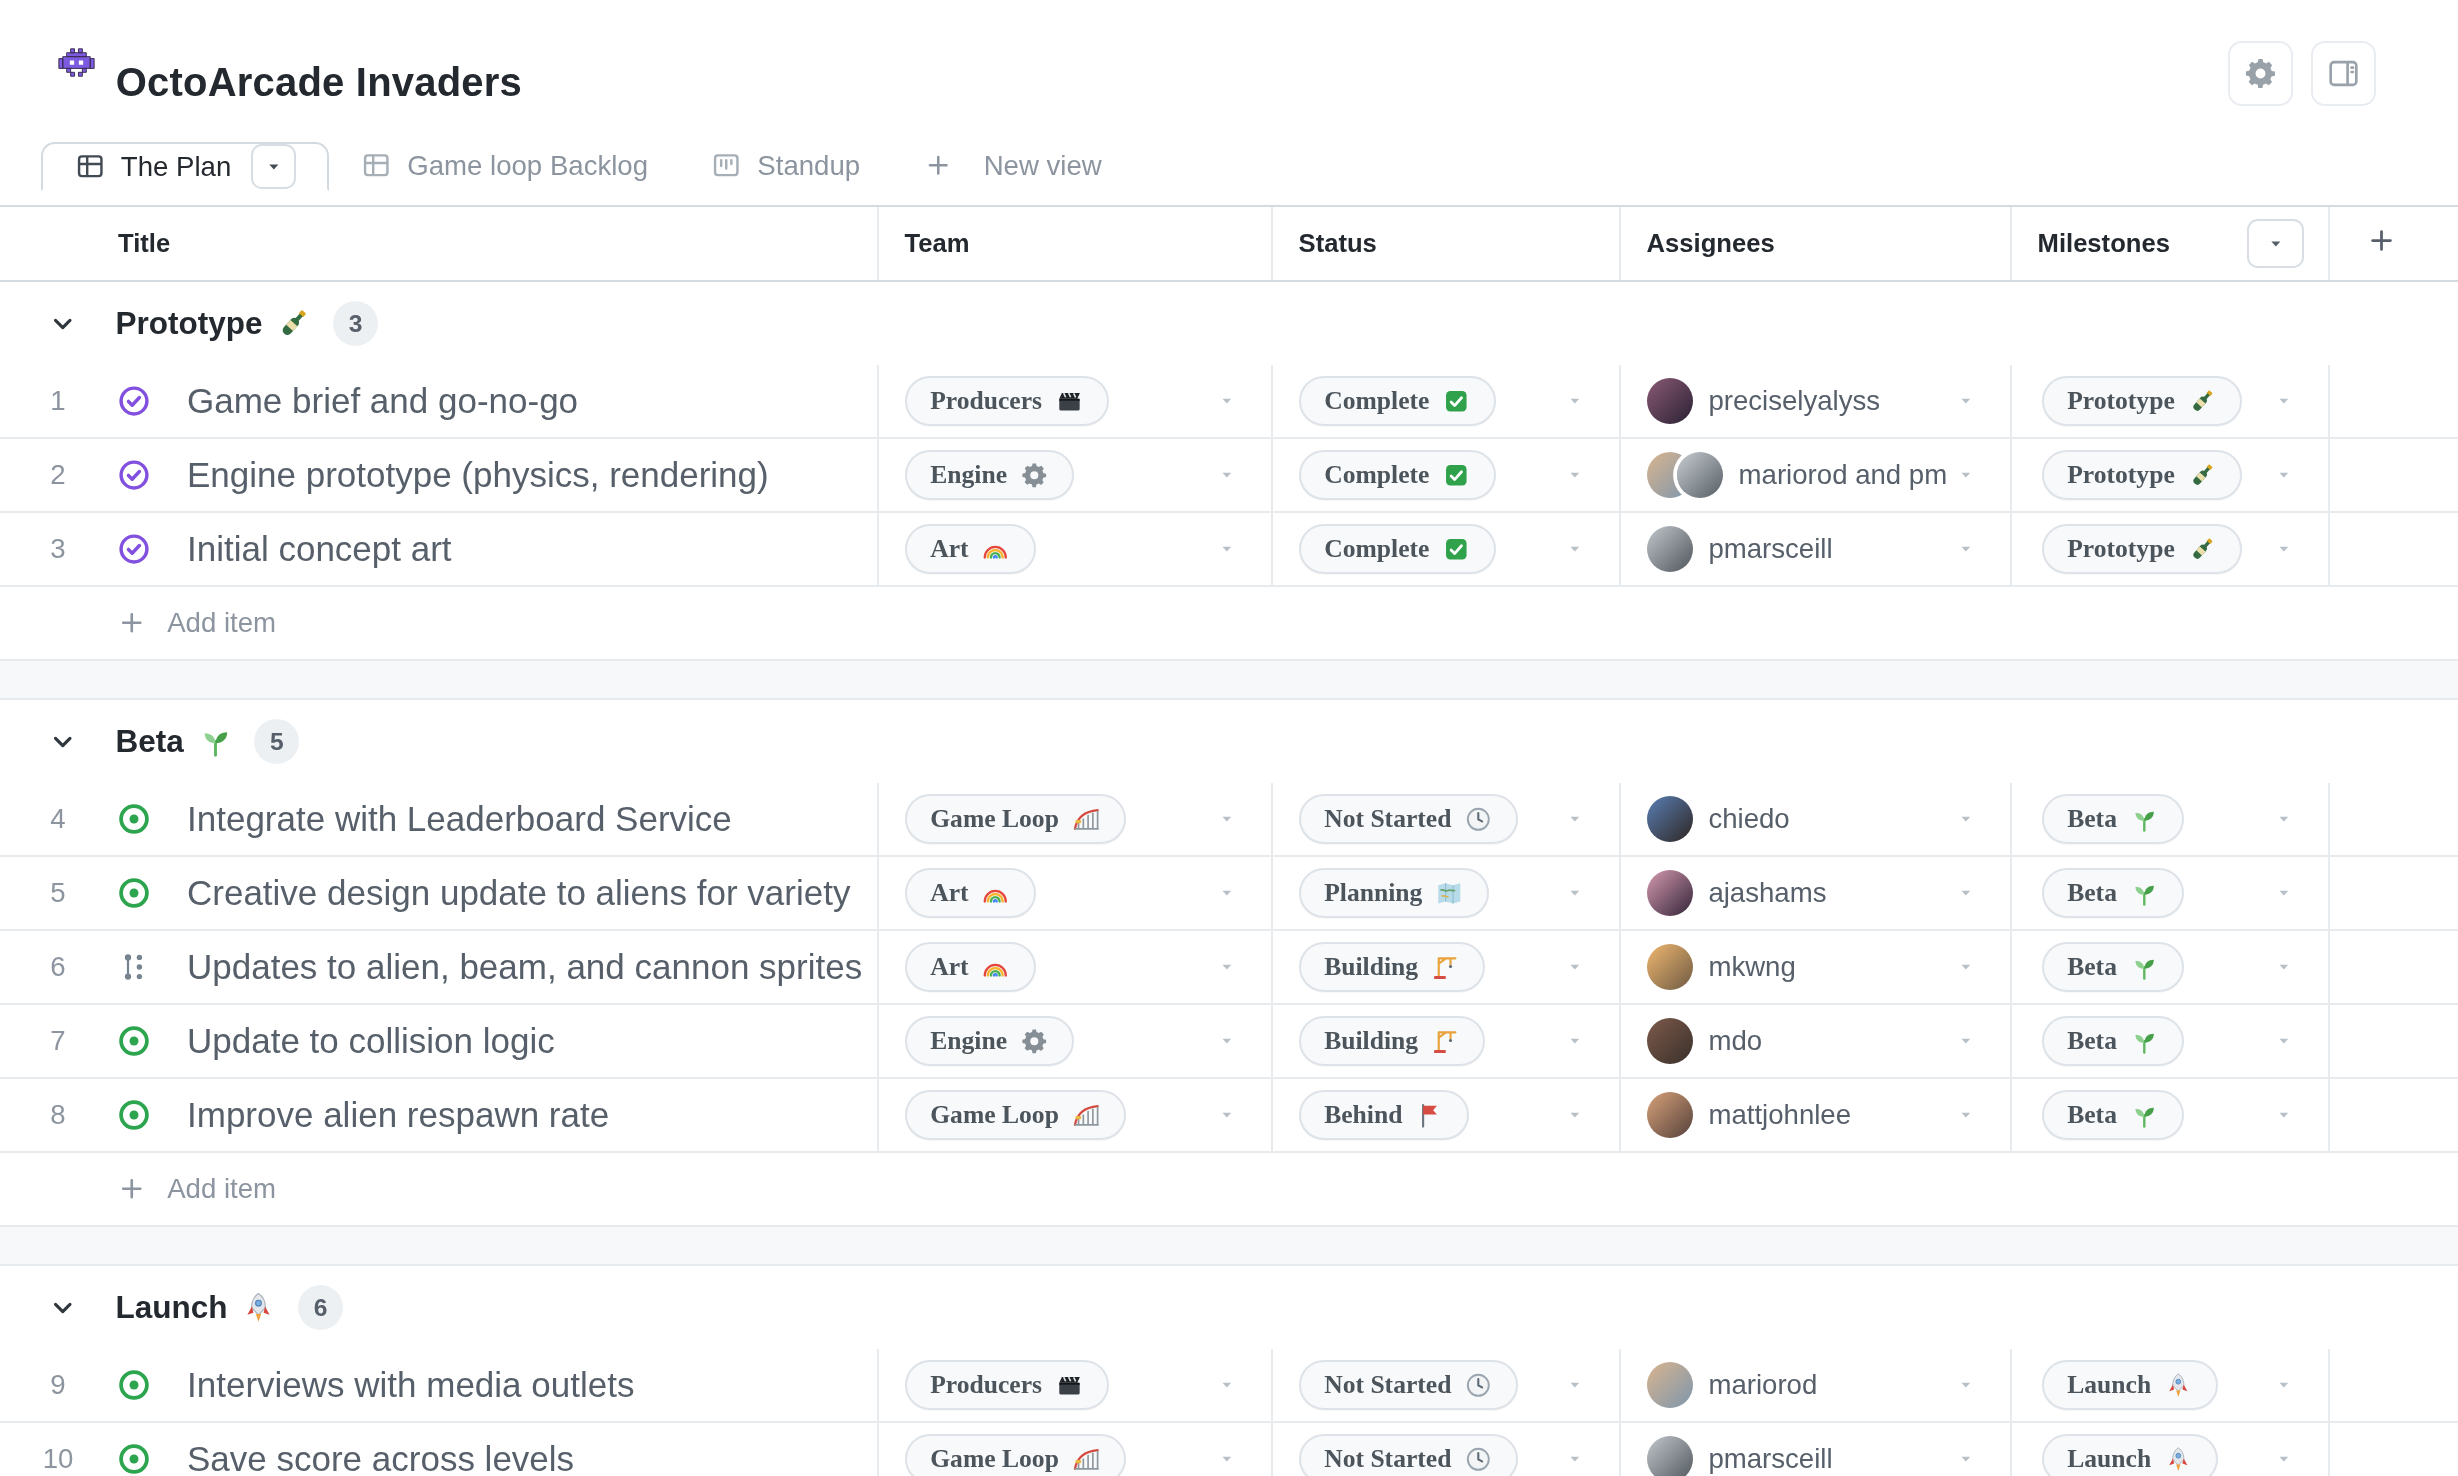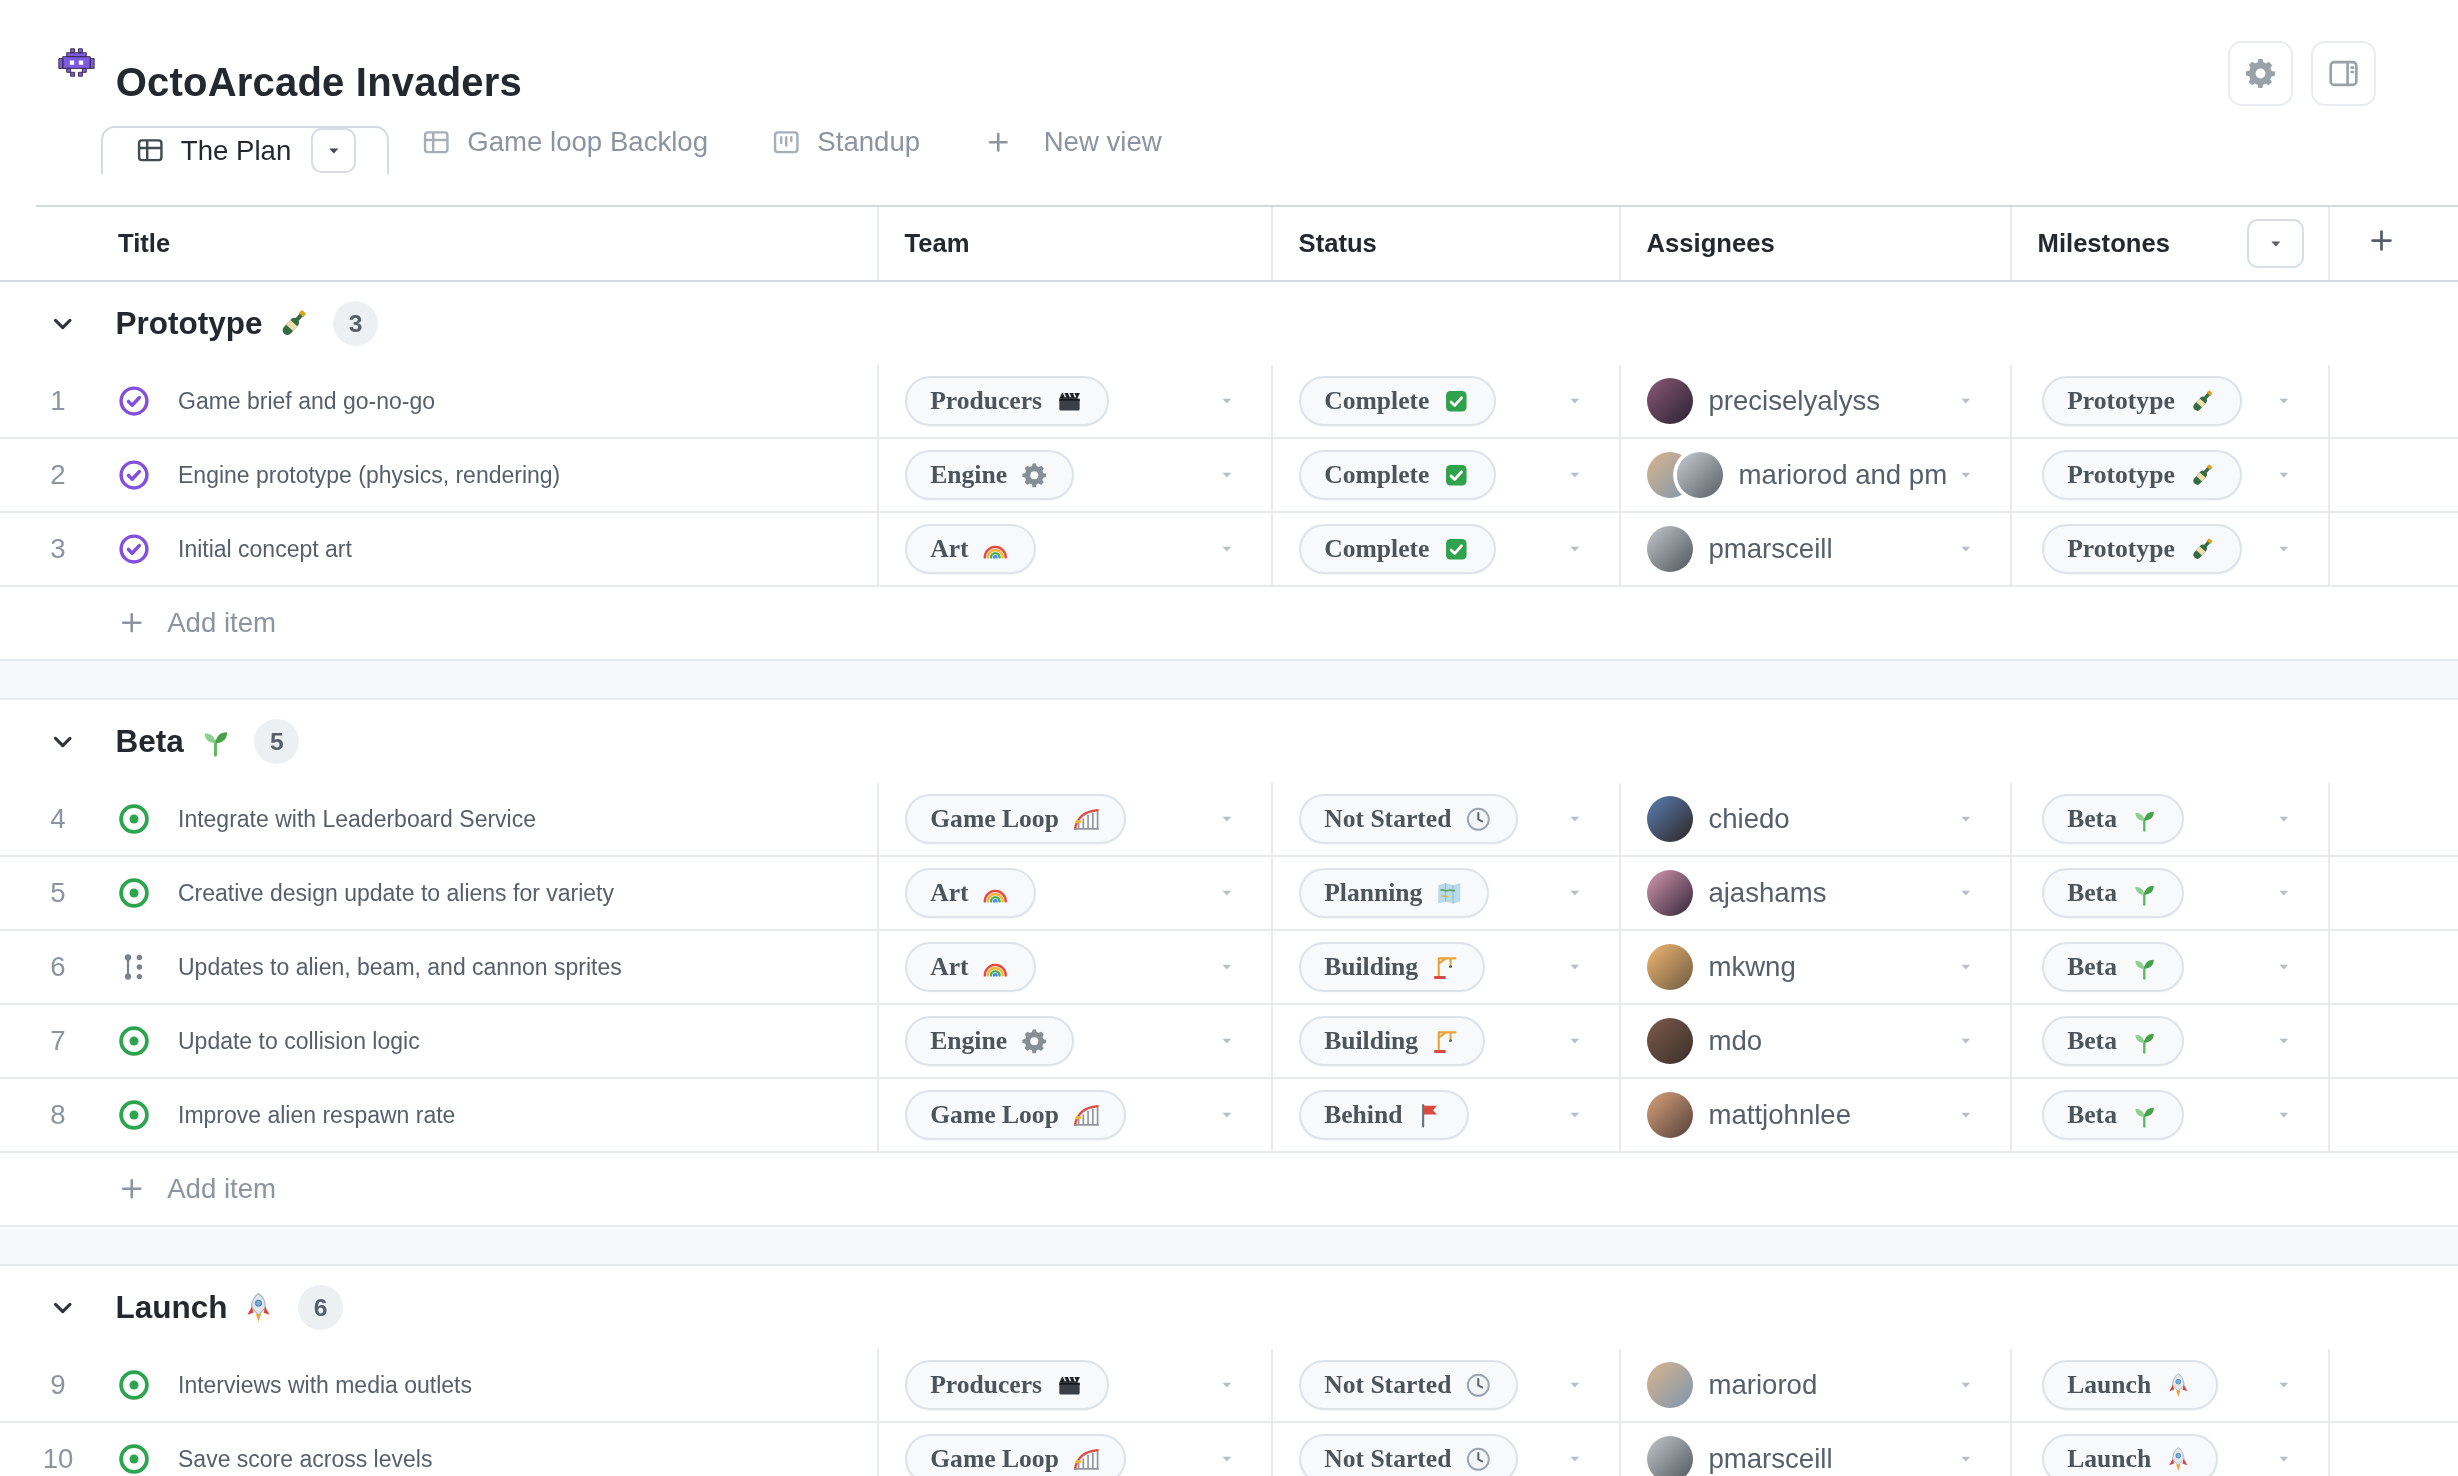--- a/index.html
+++ b/index.html
@@ -11,21 +11,21 @@
   .app-header { height:126px; display:flex; align-items:center; padding-left:53px; position:relative; }
   .proj-icon { width:47px; height:47px; display:inline-flex; }
   .proj-icon svg { width:100%; height:100%; }
   .page-title { font-size:40px; font-weight:700; margin-left:15.8px; color:#24292f; letter-spacing:0.2px;margin-top:38px; }
   .hdr-actions { position:absolute; right:83px; top:41px; display:flex; gap:17.7px; }
   .hdr-btn { width:65px; height:65px; border:2px solid #e9edf1; border-radius:13.8px; background:#fff;
              display:flex; align-items:center; justify-content:center; color:#99a1a9; cursor:pointer; }
   .hdr-btn svg { width:35px; height:35px; }
 
   
-  .tabbar { height:81px; display:flex; align-items:flex-start; padding-left:65px; border-bottom:2px solid #d3dae0; position:relative;margin-left:36px; }
+  .tabbar { height:81px; display:flex; align-items:center; padding-left:41px; border-bottom:2px solid #d3dae0; position:relative; }
   .tab { display:inline-flex; align-items:center; gap:15.8px; padding:0 31.5px; font-size:27.6px; color:#8c959f; cursor:pointer; }
   .tab .t-ic { width:30.5px; height:30.5px; display:inline-flex; color:#a6aeb6; }
   .tab .t-ic svg { width:100%; height:100%; }
   .tab.active { background:#fff; color:#24292f; border:2px solid #d3dae0; border-bottom:2px solid #fff;
                 border-radius:13.8px 13.8px 0 0; margin-bottom:-2px; position:relative; z-index:2; }
   .tab.active .t-ic { color:#424a53; }
   .tab-menu-btn { width:45px; height:45px; border:2px solid #d8dee4; border-radius:10.8px; display:inline-flex;
                   align-items:center; justify-content:center; color:#424a53; margin-left:3.9px; cursor:pointer; }
   .tab-menu-btn svg { width:19.7px; height:19.7px; }
   .tab.newview { gap:30px; }
@@ -55,21 +55,21 @@
             display:inline-flex; align-items:center; justify-content:center; font-size:24.6px; font-weight:700; color:#57606a; }
 
   .row { height:74px; border-bottom:2px solid #e7ebee; background:#fff; }
   .cell { display:flex; align-items:center; position:relative; overflow:hidden; }
   .cell + .cell { border-left:2px solid #e7ebee; }
 
   .c-title { padding-right:19.7px; }
   .num { width:116px; flex:none; text-align:center; font-size:27.6px; color:#8c959f; }
   .state { width:36px; height:36px; flex:none; display:inline-flex; color:#768390; }
   .state svg { width:100%; height:100%; }
-  .title-text { margin-left:26px; font-size:23px; color:#57606a; cursor:pointer; white-space:nowrap; }
+  .title-text { margin-left:35px; font-size:35px; color:#57606a; cursor:pointer; white-space:nowrap; }
 
   .c-pill { padding-left:25.6px;font-family:Liberation Serif, serif; }
   .c-milestone { padding-left:29.6px; }
   .pill { display:inline-flex; align-items:center; gap:12.8px; height:50px; padding:0 23.6px; background:#f7f9fa;
           border:2px solid #dde3e8; border-radius:26.6px; font-size:25.6px; font-weight:700; color:#4c545c;
           box-shadow:0 1px 0 rgba(27,31,36,.03); cursor:pointer; white-space:nowrap; }
   .p-ic { width:28.6px; height:28.6px; display:inline-flex; color:#868e96; }
   .p-ic svg { width:100%; height:100%; }
   .cellcaret { position:absolute; right:33px; width:21.7px; height:21.7px; display:inline-flex; color:#b7bfc7; }
   .cellcaret svg { width:100%; height:100%; }

